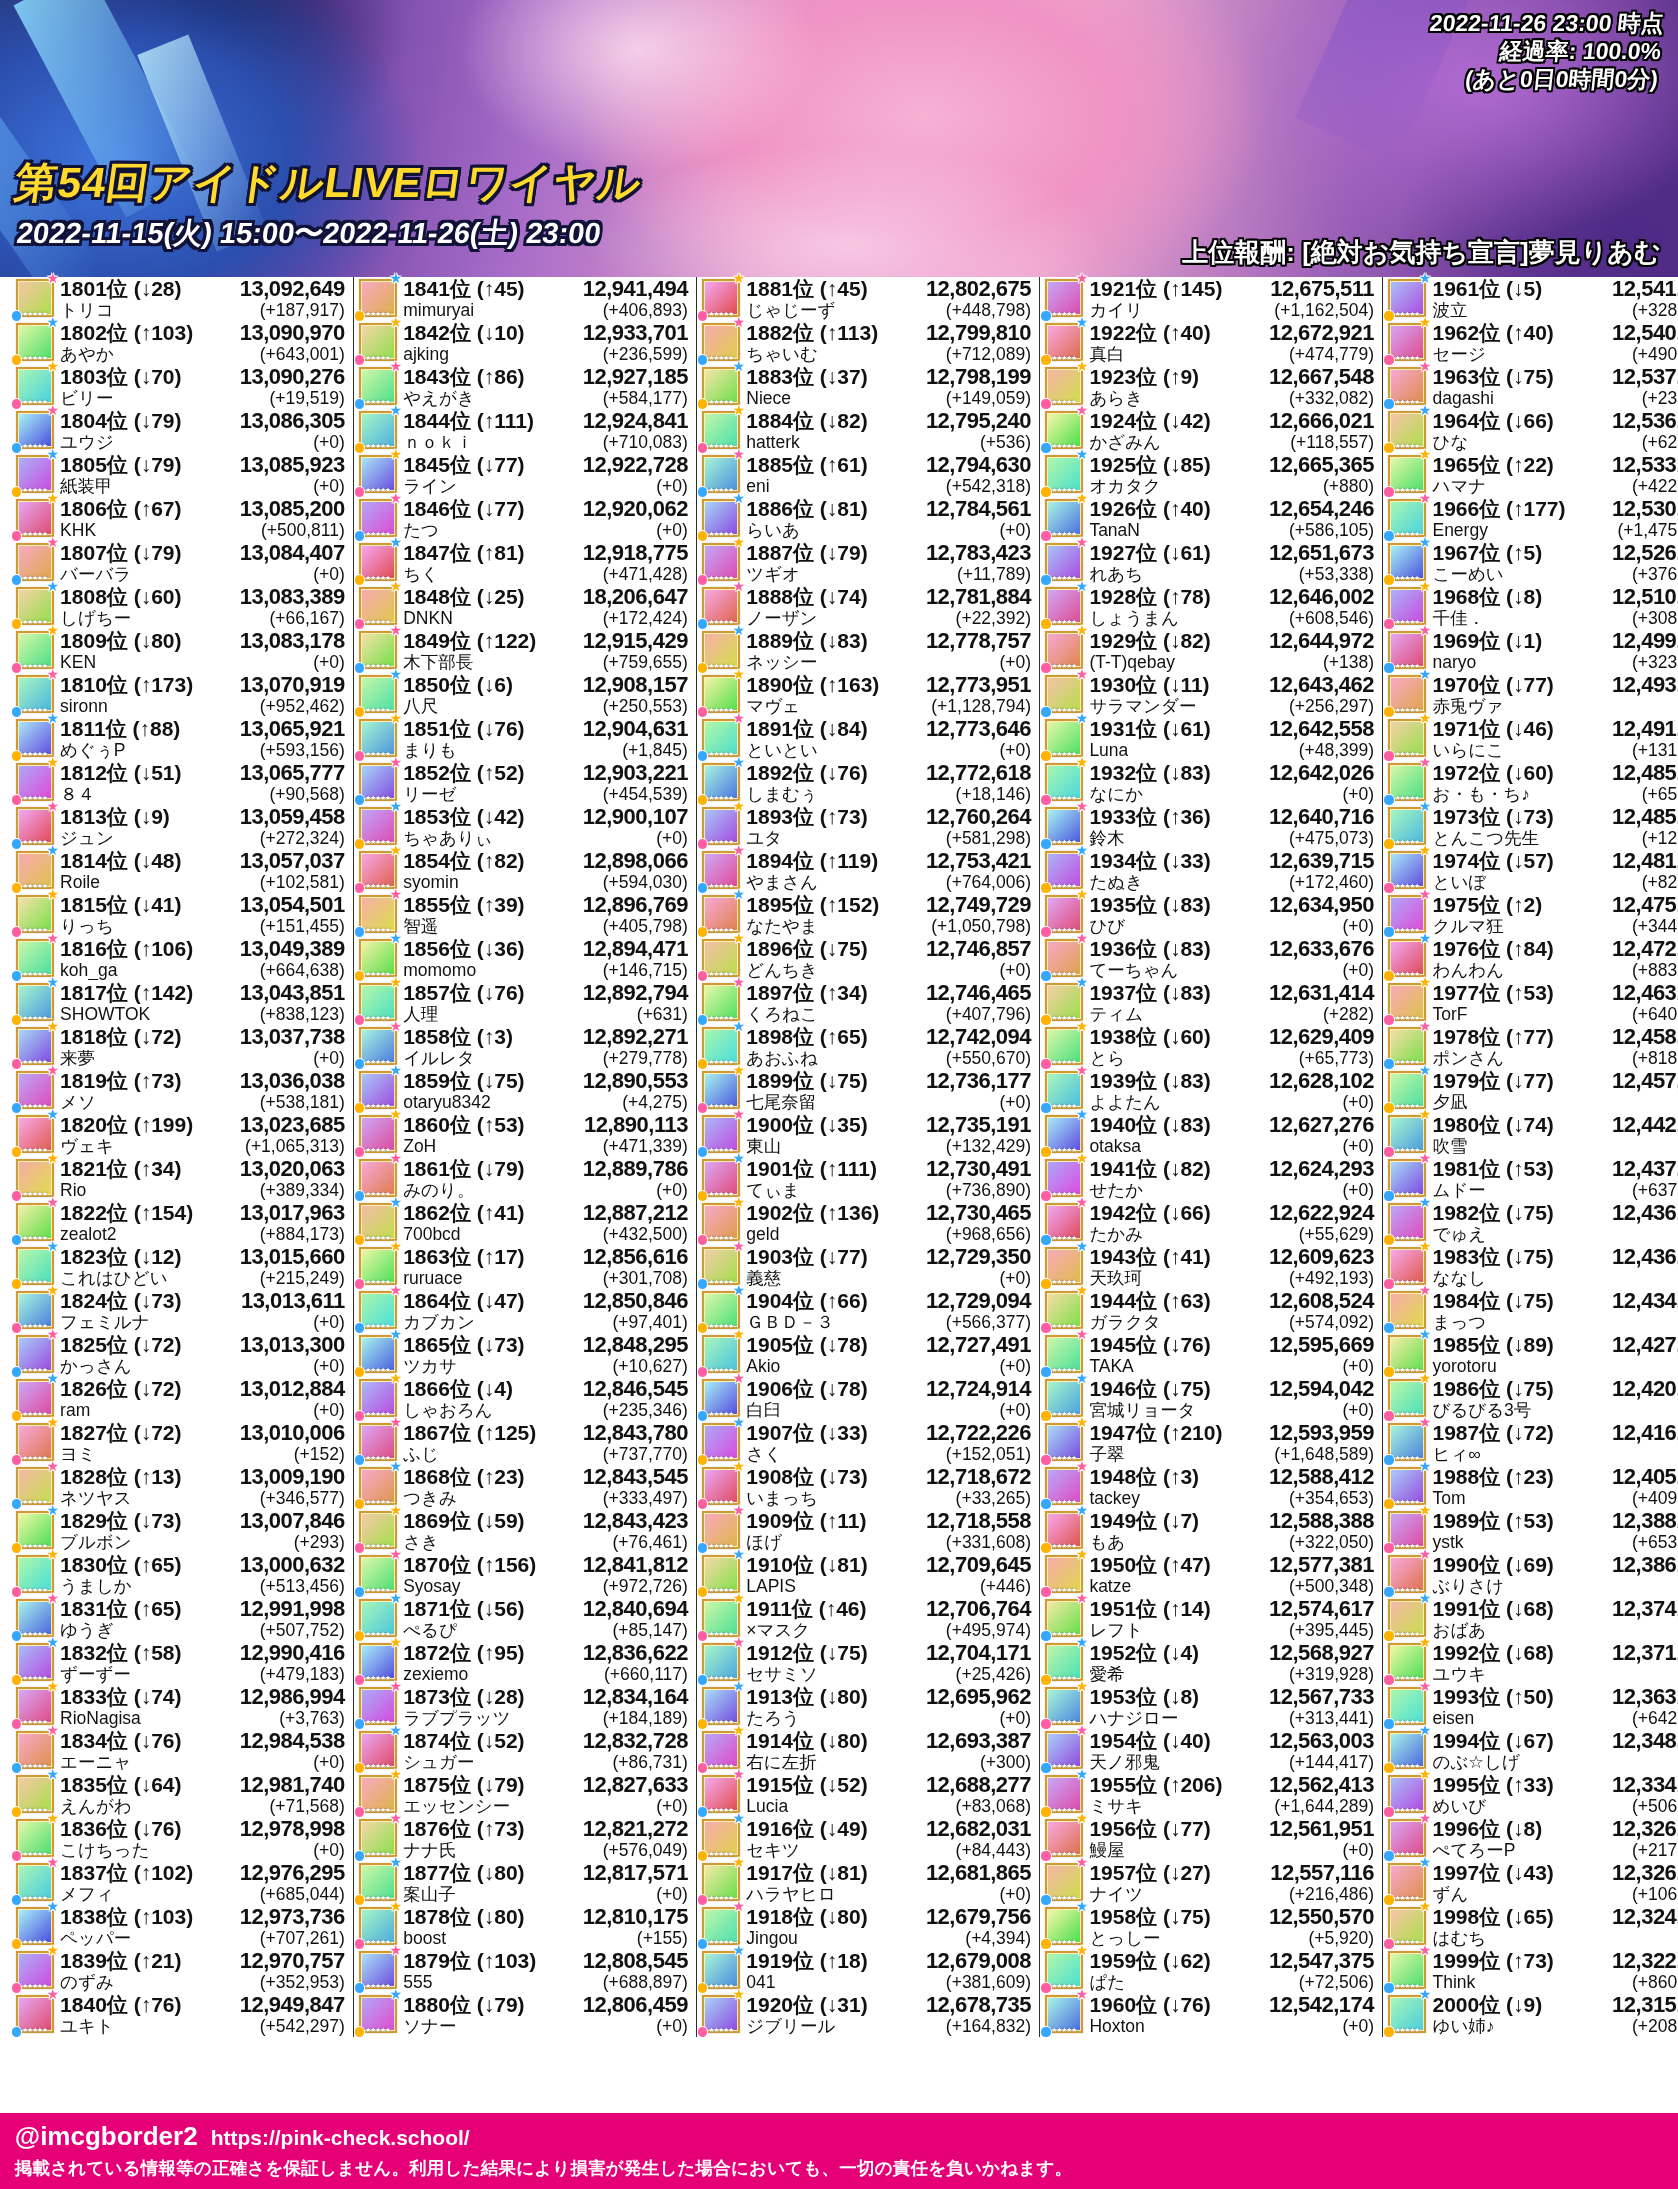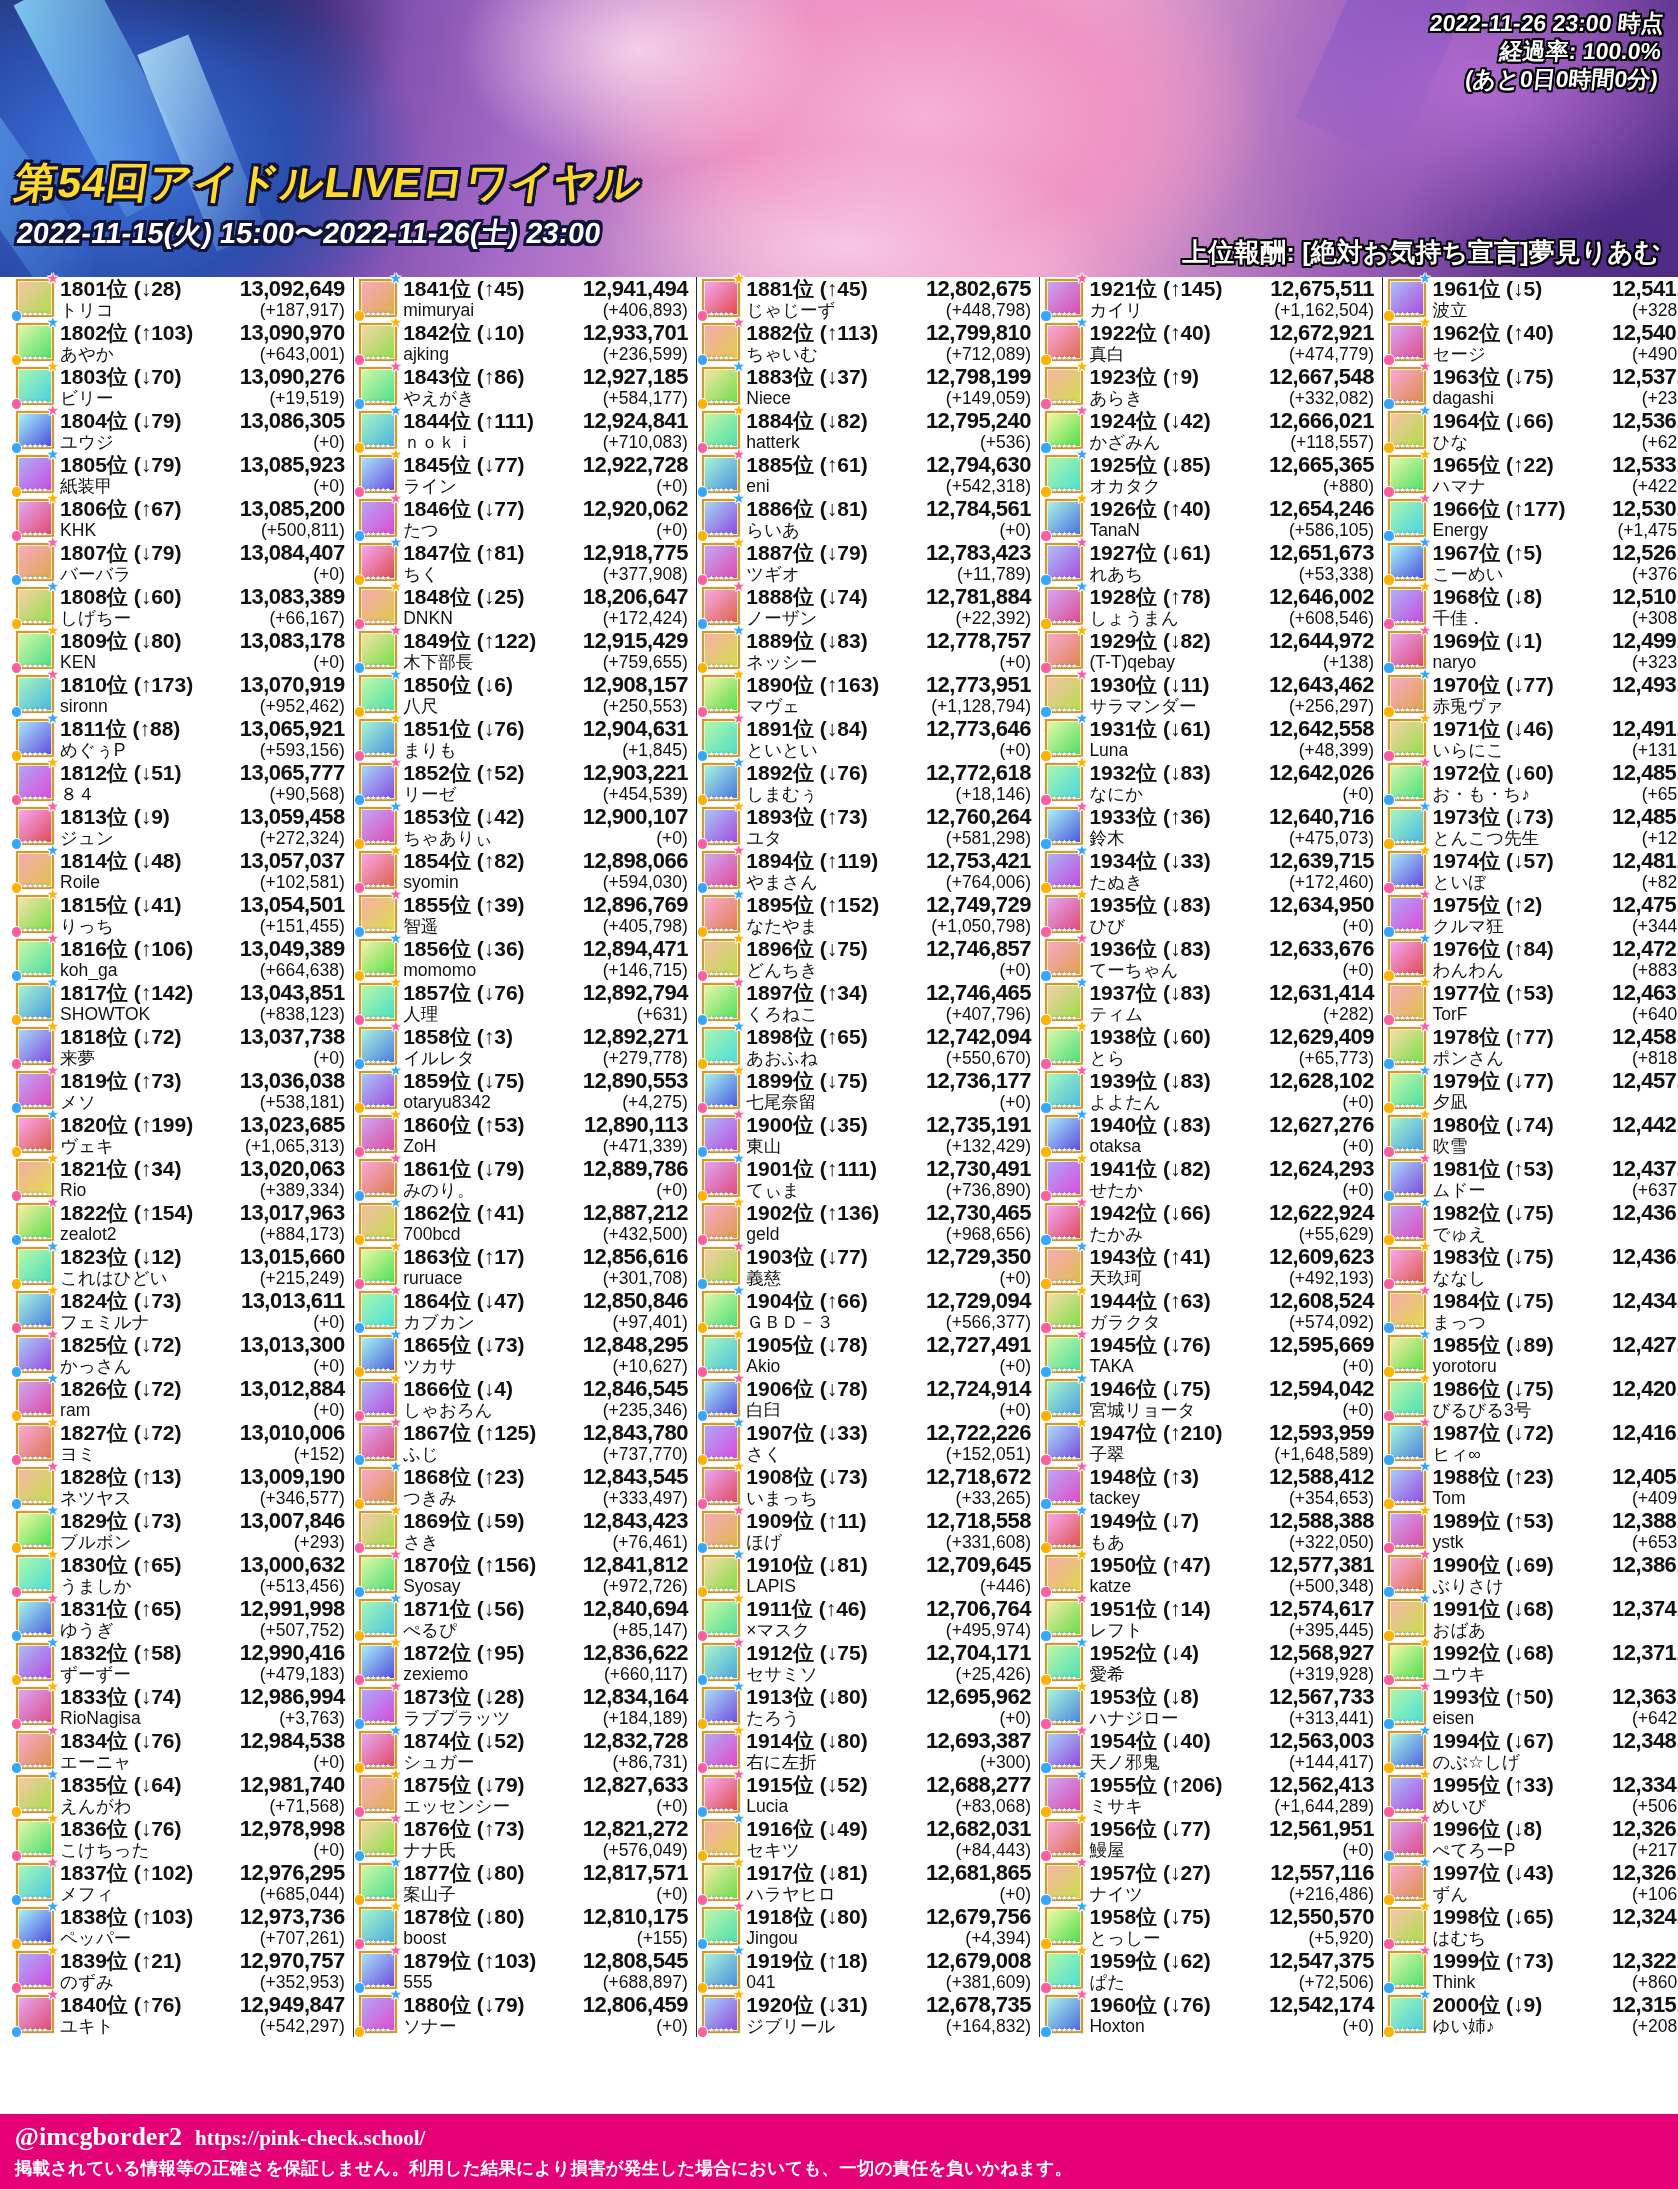--- a/index.html
+++ b/index.html
@@ -59,21 +59,21 @@
           text-shadow:0 0 1.8px rgba(0,0,0,.55);}
   .info{flex:1;min-width:0;}
   .l1{display:flex;justify-content:space-between;align-items:baseline;line-height:1.02;}
   .rank{font-weight:bold;font-size:21px;white-space:nowrap;}
   .pts{font-weight:bold;font-size:22px;letter-spacing:-0.5px;white-space:nowrap;}
   .l2{display:flex;justify-content:space-between;line-height:1;margin-top:1.8px;}
   .nm{font-size:17.5px;white-space:nowrap;overflow:hidden;max-width:185px;}
   .dl{font-size:17.5px;white-space:nowrap;margin-left:5.5px;}
 
   
-  .footer{margin-top:auto;flex:none;background:#e60077;color:#fff;padding:8.3px 14.8px 9.2px 14.8px;font-family:Liberation Serif, serif;}
+  .footer{margin-top:auto;flex:none;background:#e60077;color:#fff;padding:8.3px 14.8px 9.2px 14.8px;}
   .f1{display:flex;align-items:baseline;gap:13px;}
   .f-handle{font-weight:bold;font-size:26px;}
   .f-url{font-size:21px;font-weight:bold;}
   .f-disc{font-size:17.5px;font-weight:bold;margin-top:3.7px;letter-spacing:0.2px;}
 </style>
 </head>
 <body>
 
 <div id="root">
 
@@ -888,21 +888,21 @@
             <span class="abadge" style="background: rgb(255, 179, 0);"></span>
             <span class="astars">★★★★★</span>
           </div>
           <div class="info">
             <div class="l1">
               <span class="rank">1847位 (↑81)</span>
               <span class="pts">12,918,775</span>
             </div>
             <div class="l2">
               <span class="nm">ちく</span>
-              <span class="dl">(+377,908)</span>
+              <span class="dl">(+471,428)</span>
             </div>
           </div>
         </div>
         <div class="row">
           <div class="avatar" style="background: linear-gradient(135deg, rgb(248, 170, 182), rgb(223, 200, 73));">
             <span class="astar" style="color: rgb(255, 179, 0);">★</span>
             <span class="abadge" style="background: rgb(255, 95, 162);"></span>
             <span class="astars">★★★★★</span>
           </div>
           <div class="info">

